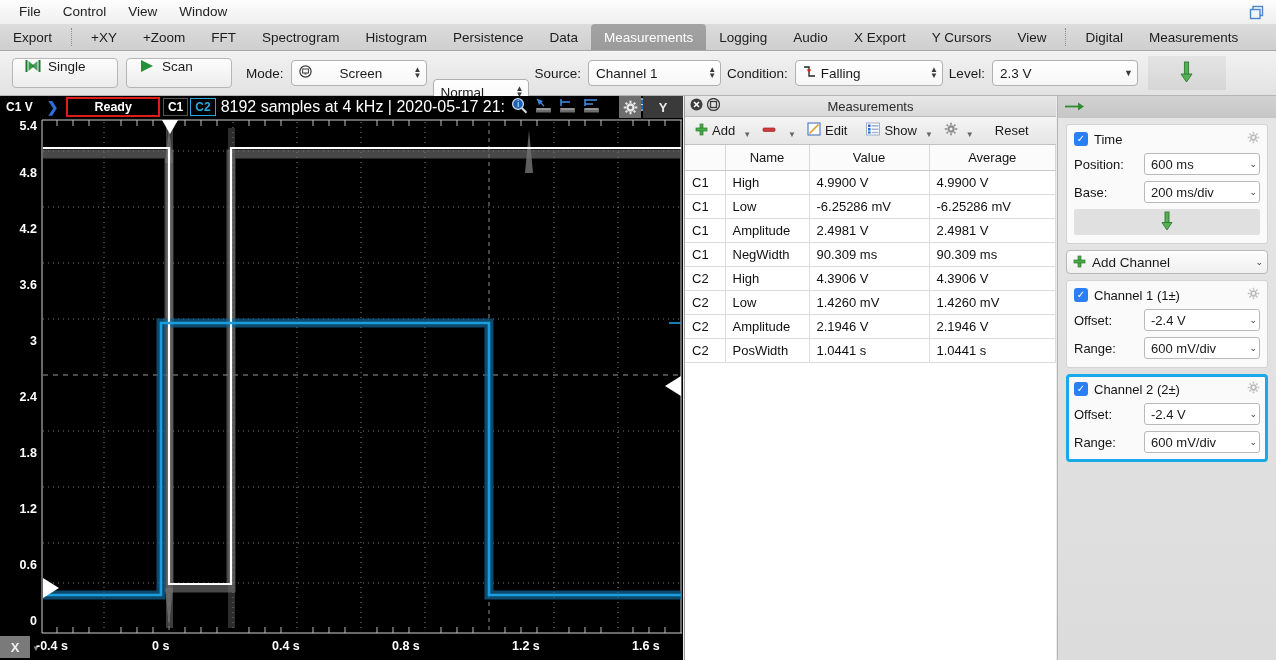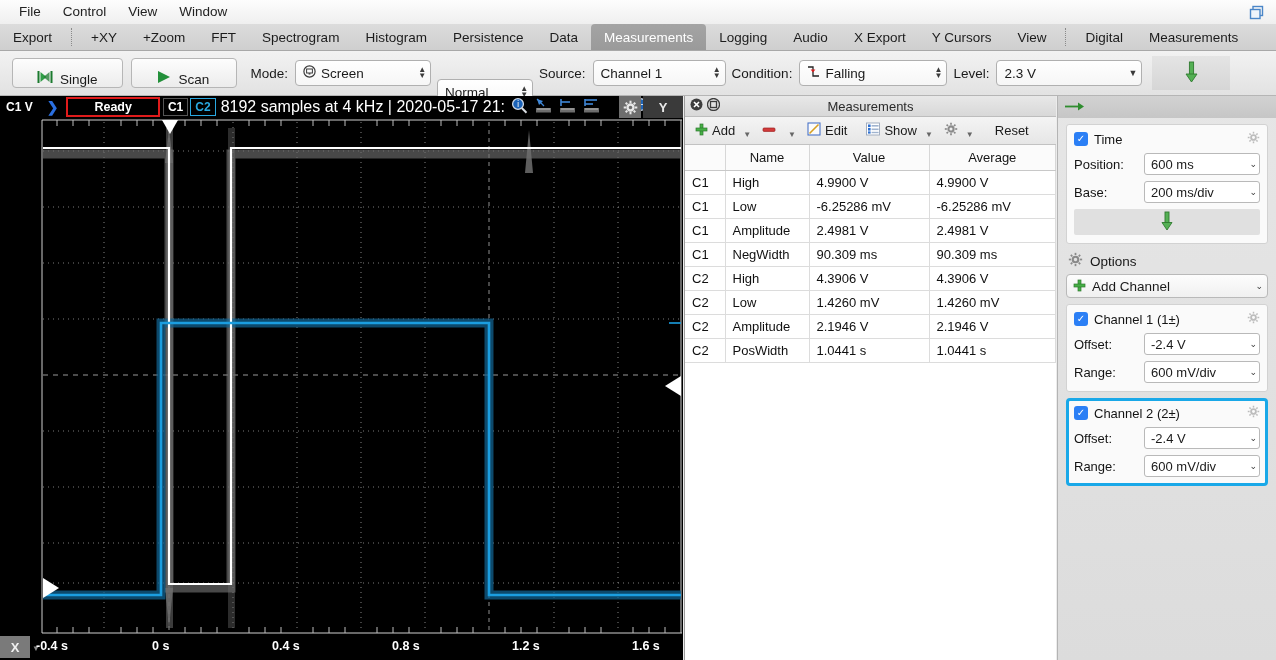--- a/index.html
+++ b/index.html
@@ -46,21 +46,21 @@
   
   .toolbar {
     position:absolute; left:0; top:51px; width:1276px; height:45px;
     background:linear-gradient(#f2f2f2,#e2e2e2);
     border-bottom:1px solid #b5b5b5;
     display:flex; align-items:center; padding:0 6px; gap:0px;
   }
   .tbtn {
     height:30px; min-width:106px; border:1px solid #b6b6b6; border-radius:4px;
     background:linear-gradient(#fdfdfd,#ececec);
-    display:flex; align-items:flex-end; gap:7px; padding:0 24px;
+    display:flex; align-items:flex-start; gap:7px; padding:0 12px;
     font-size:13.5px; margin-right:8px;
   }
   .tlabel { font-size:13.5px; color:#1a1a1a; margin:0 7px 0 6px; white-space:nowrap; }
   .combo {
     height:26px; border:1px solid #b0b0b0; border-radius:4px;
     background:linear-gradient(#ffffff,#f6f6f6);
     display:flex; align-items:center; padding:0 4px 0 7px;
     font-size:13.5px; position:relative; white-space:nowrap;
   }
   .combo .ctext { flex:1; overflow:hidden; }
@@ -248,21 +248,21 @@
     <div class="tbtn">
       <span>
         <svg width="16" height="14" viewBox="0 0 16 14">
             <polygon points="2,1 14,7 2,13" fill="#23903a"></polygon>
           </svg>
       </span>
       <span>Scan</span>
     </div>
 
     <div class="tlabel">Mode:</div>
-    <div class="combo" style="width:136px;">
+    <div class="combo" style="width:136px;gap:23px;">
       <span style="margin-right:5px;">
         <svg width="13" height="13" viewBox="0 0 13 13">
             <circle cx="6.5" cy="6.5" r="5.6" fill="none" stroke="#3a3a3a" stroke-width="1.2"></circle>
             <rect x="3.6" y="4" width="5.8" height="4" fill="none" stroke="#3a3a3a" stroke-width="1"></rect>
             <rect x="5.6" y="8.2" width="1.8" height="1.3" fill="#3a3a3a"></rect>
           </svg>
       </span>
       <span class="ctext">Screen</span>
       <span class="stepper">▲<br>▼</span>
     </div>
@@ -366,20 +366,33 @@
             <line x1="10.7" y1="10.7" x2="12.3" y2="12.3"></line>
             <line x1="12.3" y1="2.7" x2="10.7" y2="4.3"></line>
             <line x1="4.3" y1="10.7" x2="2.7" y2="12.3"></line>
           </g>
         </svg>
     </span>
     <span class="ybox">Y</span>
   </div>
 
   <div class="scope">
+    <div class="yaxis">
+      <div class="ylabel" style="top:8px;">5.4</div>
+      <div class="ylabel" style="top:55px;">4.8</div>
+      <div class="ylabel" style="top:111px;">4.2</div>
+      <div class="ylabel" style="top:167px;">3.6</div>
+      <div class="ylabel" style="top:223px;">3</div>
+      <div class="ylabel" style="top:279px;">2.4</div>
+      <div class="ylabel" style="top:335px;">1.8</div>
+      <div class="ylabel" style="top:391px;">1.2</div>
+      <div class="ylabel" style="top:447px;">0.6</div>
+      <div class="ylabel" style="top:503px;">0</div>
+      <div class="ylabel" style="top:524px;">-0.6</div>
+    </div>
 
     <div class="plotarea">
       <svg width="642" height="518" viewBox="0 0 642 518">
         <rect x="0" y="0" width="642" height="518" fill="#000"></rect>
 
         <g stroke="#9a9a9a" stroke-width="1" stroke-dasharray="1 4" opacity="0.85">
           <line x1="63" y1="4" x2="63" y2="514"></line>
           <line x1="192" y1="4" x2="192" y2="514"></line>
           <line x1="256" y1="4" x2="256" y2="514"></line>
           <line x1="320" y1="4" x2="320" y2="514"></line>
@@ -714,38 +727,20 @@
       <div class="arrowbar">
         <span>
           <svg width="12" height="20" viewBox="0 0 12 20">
               <rect x="4" y="1" width="4" height="11" fill="#54b054" stroke="#2f7a2f" stroke-width="0.9"></rect>
               <polygon points="1,11.5 11,11.5 6,19" fill="#54b054" stroke="#2f7a2f" stroke-width="0.9"></polygon>
             </svg>
         </span>
       </div>
     </div>
 
-    <div class="optrow">
-      <span>
-        <svg width="15" height="15" viewBox="0 0 14 14">
-            <circle cx="7" cy="7" r="2.6" fill="none" stroke="#8a8a8a" stroke-width="2"></circle>
-            <g stroke="#8a8a8a" stroke-width="1.6">
-              <line x1="7" y1="0.8" x2="7" y2="2.8"></line>
-              <line x1="7" y1="11.2" x2="7" y2="13.2"></line>
-              <line x1="0.8" y1="7" x2="2.8" y2="7"></line>
-              <line x1="11.2" y1="7" x2="13.2" y2="7"></line>
-              <line x1="2.6" y1="2.6" x2="4" y2="4"></line>
-              <line x1="10" y1="10" x2="11.4" y2="11.4"></line>
-              <line x1="11.4" y1="2.6" x2="10" y2="4"></line>
-              <line x1="4" y1="10" x2="2.6" y2="11.4"></line>
-            </g>
-          </svg>
-      </span>
-      <span>Options</span>
-    </div>
 
     <div class="addchan">
       <span class="plus">
         <svg width="13" height="13" viewBox="0 0 13 13">
             <rect x="5" y="1" width="3" height="11" fill="#45b045" stroke="#2f7a2f" stroke-width="0.7"></rect>
             <rect x="1" y="5" width="11" height="3" fill="#45b045" stroke="#2f7a2f" stroke-width="0.7"></rect>
           </svg>
       </span>
       <span class="acl">Add Channel</span>
       <span class="caret">⌄</span>

